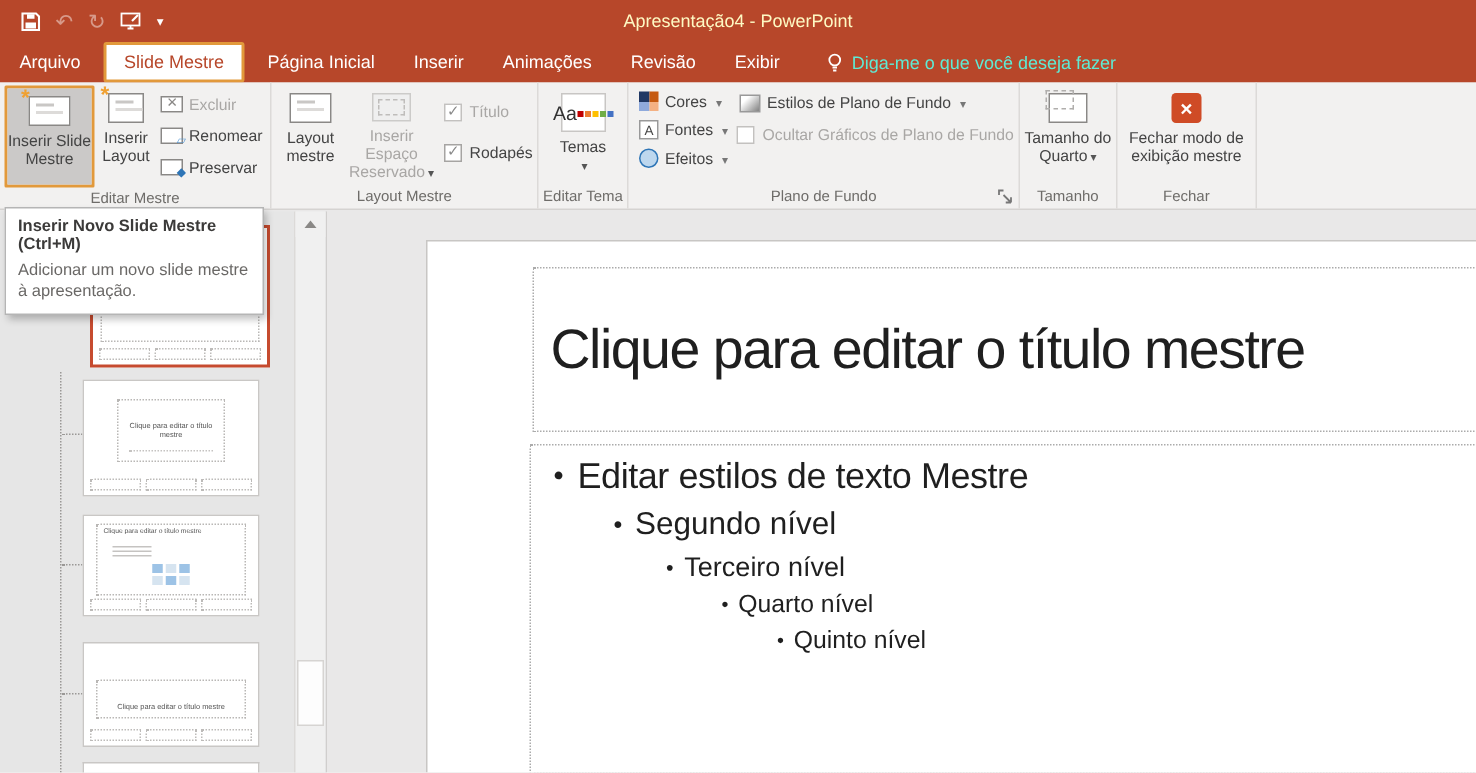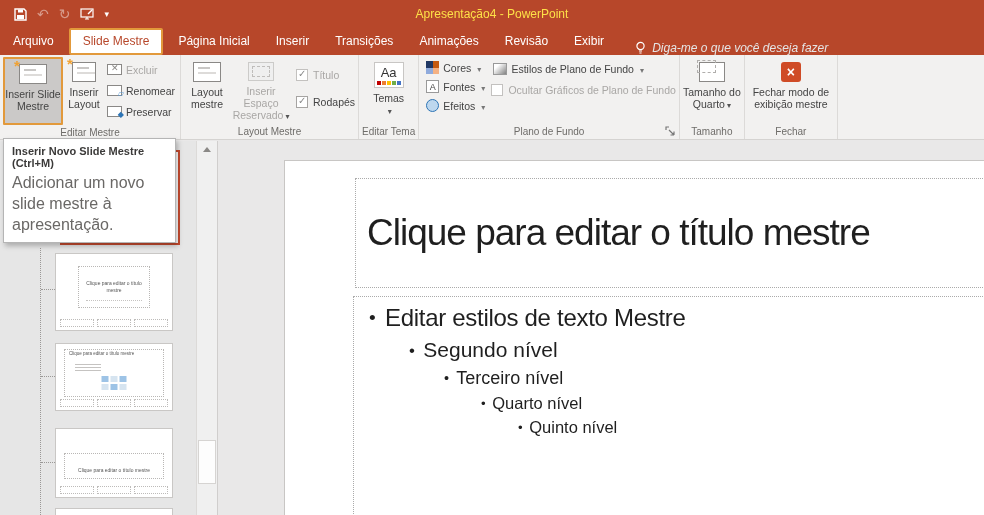--- a/index.html
+++ b/index.html
@@ -5,29 +5,29 @@
   * { margin:0; padding:0; box-sizing:border-box; }
   body { font-family:"Liberation Sans", sans-serif; background:#fff; }
   .window { position:relative; width:984px; height:515px; overflow:hidden; background:#E9E8E8; }
 
   
   .titlebar { position:absolute; top:0; left:0; right:0; height:28px; background:#B7472A; }
   .qat { position:absolute; left:14px; top:0; height:28px; display:flex; align-items:center; gap:10px; }
   .qat-btn { color:#fff; font-size:14px; line-height:1; display:flex; align-items:center; }
   .qat-btn.dim { opacity:.45; }
   .win-title { position:absolute; left:50%; top:0; transform:translateX(-50%); height:28px; line-height:28px;
-               color:#fde047; font-size:12px; white-space:nowrap; }
+               color:#fef9c3; font-size:12px; white-space:nowrap; }
 
   
   .tabrow { position:absolute; top:28px; left:0; right:0; height:27px; background:#B7472A;
             display:flex; align-items:stretch; font-size:12px; }
   .tab { color:#fff; padding:0 13px; line-height:27px; white-space:nowrap; }
   .tab-active { background:#ffffff; color:#B7472A; border:2px solid #E2993B; border-radius:2px;
                 line-height:22px; padding:0 12px; margin:0 2px; }
-  .tellme { display:flex; align-items:flex-end; gap:6px; color:#e5e5e5; padding:0 10px; margin-left:8px;font-style:italic; }
+  .tellme { display:flex; align-items:center; gap:6px; color:#5eead4; padding:0 10px; margin-left:8px; }
 
   
   .ribbon { position:absolute; top:55px; left:0; right:0; height:85px; background:#F2F1F0;
             border-bottom:1px solid #D5D3D1; display:flex; font-size:10.5px; color:#444; }
   .group { display:flex; flex-direction:column; border-right:1px solid #DCDAD8; padding:2px 3px 0; position:relative; }
   .group-body { flex:1; display:flex; align-items:flex-start; }
   .group-label { height:15px; line-height:15px; font-size:10px; color:#6E6C69; text-align:center; }
   .bigbtn { width:56px; height:64px; display:flex; flex-direction:column; align-items:center;
             padding-top:5px; text-align:center; line-height:1.15; color:#444; }
   .bigbtn .lbl { margin-top:4px; }
@@ -44,21 +44,21 @@
   .ico-slide { width:28px; height:20px; background:#fff; border:1px solid #8A8886; position:relative; }
   .ico-slide .l1, .ico-slide .l2 { position:absolute; left:4px; height:2px; background:#C9C7C5; }
   .ico-slide .l1 { top:4px; width:12px; }
   .ico-slide .l2 { top:9px; width:18px; background:#DDDBD9; }
   .star { position:absolute; left:-6px; top:-8px; color:#F0A132; font-weight:bold; font-size:15px; }
   .ico-small-slide { width:15px; height:11px; background:#fff; border:1px solid #8A8886; position:relative; flex:0 0 auto; }
   .ico-small-slide .mark { position:absolute; right:-3px; bottom:-3px; font-size:8px; line-height:1; color:#2E75B6; }
   .ico-small-slide .markx { position:absolute; left:3px; top:-1px; font-size:9px; line-height:1; color:#8A8886; }
   .ico-frame { width:26px; height:20px; border:1px solid #9A9896; background:#EFEFEF; position:relative; }
   .ico-frame .grid { position:absolute; inset:3px; border:1px dashed #AAA8A6; }
-  .ico-themes { width:30px; height:26px; display:flex; flex-direction:column; align-items:center; justify-content:center; background:#fff; border:1px solid #C8C6C4; }
+  .ico-themes { width:30px; height:26px; display:flex; align-items:center; justify-content:center; background:#fff; border:1px solid #C8C6C4; }
   .ico-themes .aa { font-size:13px; color:#333; line-height:1; }
   .ico-themes .dots { display:flex; gap:1px; margin-top:2px; }
   .ico-themes .dots i { width:4px; height:4px; display:block; }
   .ico-colors { width:13px; height:13px; display:grid; grid-template-columns:1fr 1fr; grid-template-rows:1fr 1fr; flex:0 0 auto; }
   .ico-fontbox { width:13px; height:13px; border:1px solid #999; background:#fff; font-size:9px; color:#444;
                  display:flex; align-items:center; justify-content:center; flex:0 0 auto; }
   .ico-effects { width:13px; height:13px; border-radius:50%; border:1px solid #2E75B6; background:#BDD7EE; flex:0 0 auto; }
   .ico-bgstyle { width:14px; height:12px; border:1px solid #999; background:linear-gradient(135deg,#ffffff 25%,#8a8a8a 95%); flex:0 0 auto; }
   .ico-size { width:26px; height:20px; border:1px solid #8A8886; background:#fff; position:relative; }
   .ico-size::after { content:""; position:absolute; left:-3px; top:-3px; right:8px; bottom:8px; border:1px dashed #B0AEAC; }
@@ -104,21 +104,21 @@
   
   .pscroll { position:absolute; right:0; top:0; bottom:0; width:21px; background:#F0F0F0; border-left:1px solid #DCDAD8; }
   .pscroll .up { position:absolute; top:0; left:0; right:0; height:17px; background:#F0F0F0; display:flex; align-items:center; justify-content:center; }
   .pscroll .up::after { content:""; border-left:4px solid transparent; border-right:4px solid transparent; border-bottom:5px solid #8A8886; }
   .pscroll .thumbbar { position:absolute; left:1px; right:1px; top:299px; height:44px; background:#FDFDFD; border:1px solid #D6D4D2; }
 
   
   .tooltip { position:absolute; left:3px; top:-3px; width:173px; background:#fff; border:1px solid #B5B5B5;
              box-shadow:2px 3px 5px rgba(0,0,0,.25); padding:6px 8px 7px; z-index:30; }
   .tooltip .tt-title { font-size:11px; font-weight:bold; color:#3B3A39; margin-bottom:4px; }
-  .tooltip .tt-body { font-size:16px; color:#6A6866; line-height:1.3; }
+  .tooltip .tt-body { font-size:11px; color:#6A6866; line-height:1.3; }
 
   
   .slide { position:absolute; left:65px; top:19px; right:-2px; bottom:-4px; background:#fff; border:1px solid #C8C6C4; }
   .ph-title { position:absolute; left:70px; top:17px; right:-6px; height:110px; border:1px dotted #ABABAB;
               display:flex; align-items:center; }
   .ph-title .txt { font-size:37px; font-weight:300; letter-spacing:-1px; color:#1F1F1F; padding-left:11px; white-space:nowrap; }
   .ph-body { position:absolute; left:68px; top:135px; right:-6px; bottom:2px; border:1px dotted #ABABAB; padding-top:7px; }
   .bullet { color:#1F1F1F; white-space:nowrap; }
   .bullet::before { content:"•"; font-size:.8em; margin-right:.5em; position:relative; top:-0.08em; }
   .lv1 { font-size:24px; padding-left:15px; margin-bottom:6px; letter-spacing:-.3px; }
@@ -159,21 +159,20 @@
         </span>
     </div>
     <div class="win-title">Apresentação4 - PowerPoint</div>
   </div>
 
   <div class="tabrow">
     <span class="tab">Arquivo</span>
     <span class="tab tab-active">Slide Mestre</span>
     <span class="tab">Página Inicial</span>
     <span class="tab">Inserir</span>
-    <span class="tab">Transições</span>
     <span class="tab">Animações</span>
     <span class="tab">Revisão</span>
     <span class="tab">Exibir</span>
     <span class="tellme">
       <svg width="11" height="14" viewBox="0 0 11 14">
           <circle cx="5.5" cy="5" r="3.6" fill="none" stroke="#fff" stroke-width="1.2"></circle>
           <path d="M4 10h3M4.4 12h2.2" stroke="#fff" stroke-width="1.2"></path>
         </svg>
       <span>Diga-me o que você deseja fazer</span>
     </span>

